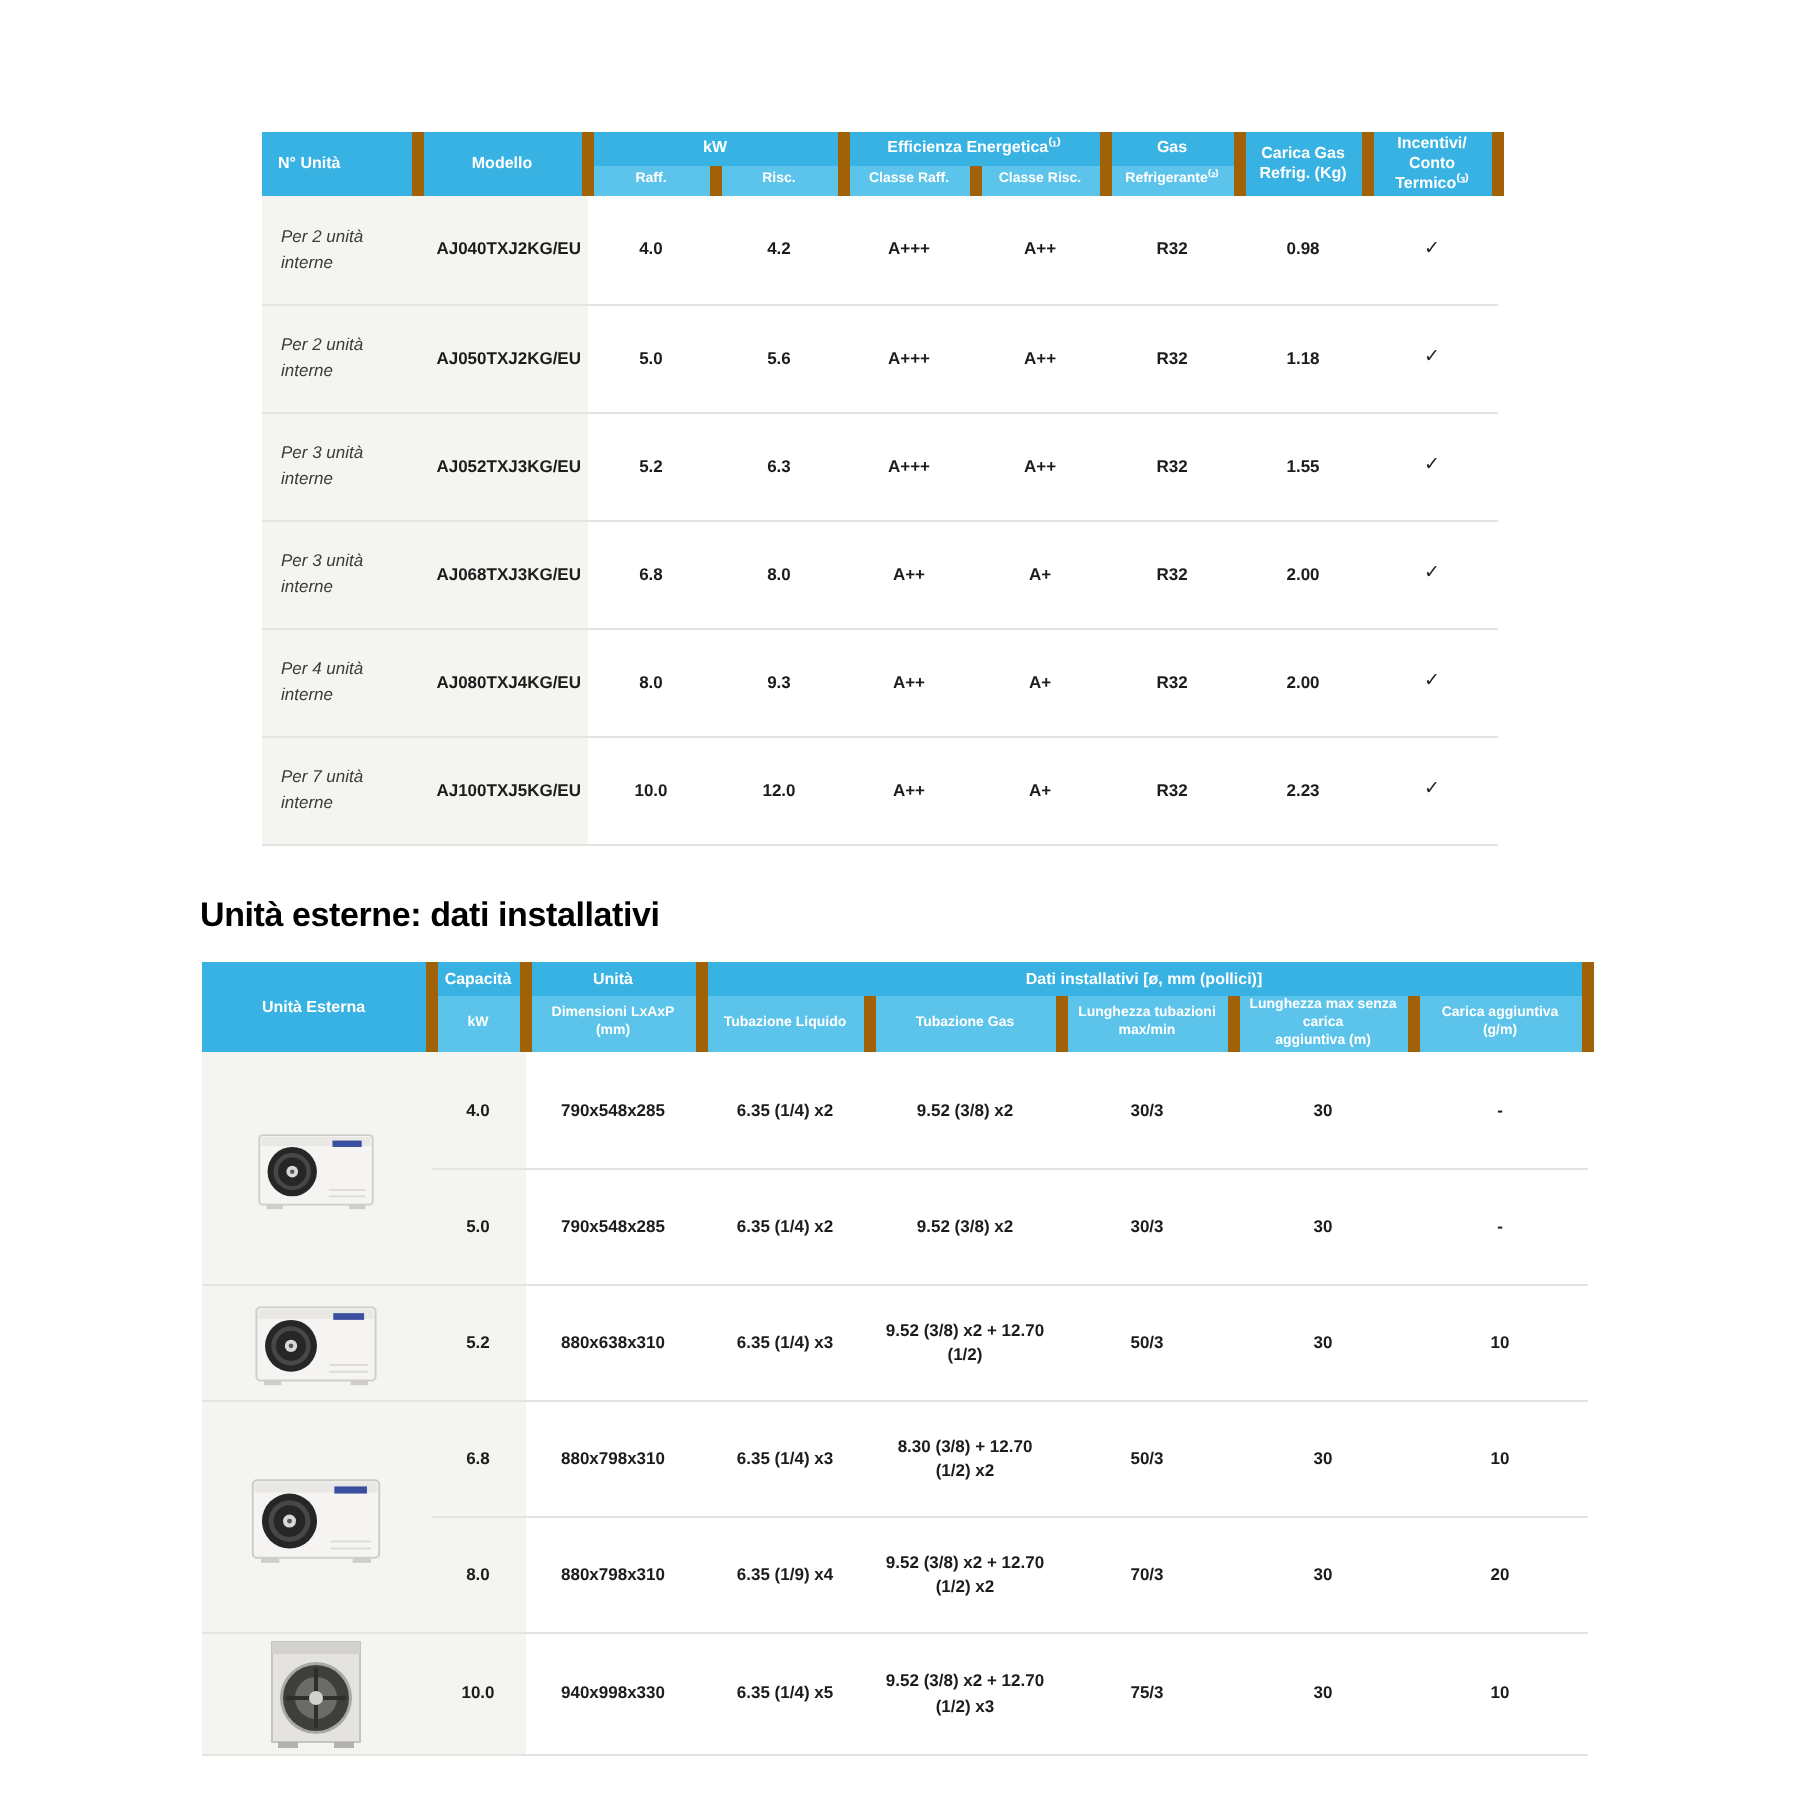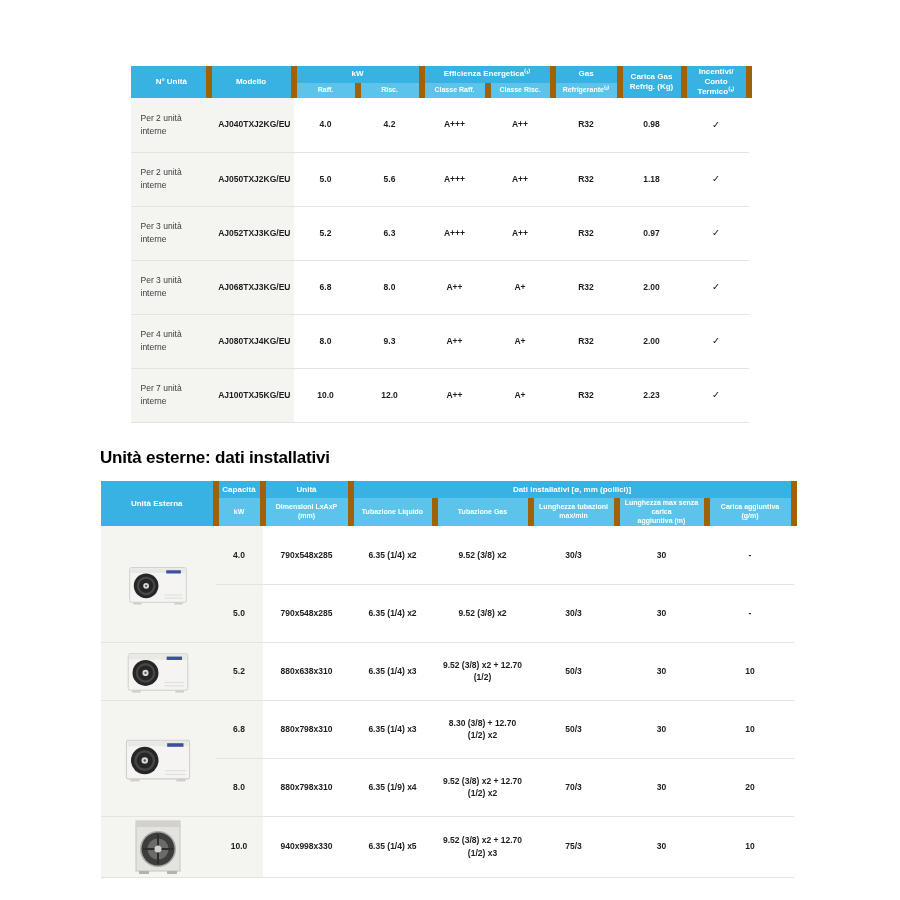--- a/index.html
+++ b/index.html
@@ -20,38 +20,38 @@
   #table1 { left:130px; top:66px; width:618px; }
   #table2 { left:100px; top:481px; width:693px; }
 
   th {
     color:#fff; font-weight:bold; text-align:center; padding:1px 2px;
     border-left:1px solid #fff; border-right:6px solid #a16207;
     line-height:1.25; overflow:hidden;
   }
   th.hd { background:#38b2e3; font-size:8px; }
   th.hs { background:#5cc4ea; font-size:7px; }
-  th.left { text-align:center; padding-left:8px;margin-top:32px; }
+  th.left { text-align:left; padding-left:8px;margin-top:32px; }
   .prewrap { white-space:pre-line; }
 
   #table1 thead tr.r1 { height:16px; }
   #table1 thead tr.r2 { height:15px; }
   #table1 tbody tr { height:54px; }
   #table2 thead tr.r1 { height:17px; }
   #table2 thead tr.r2 { height:23px; }
   #table2 tbody tr { height:58px; }
   #table2 tbody tr.last { height:61px; }
 
   td {
     font-size:8.5px; font-weight:bold; color:#1c1c1c; text-align:center;
     border-bottom:1px solid #e4e3e0; padding:2px 3px; line-height:1.5;
     vertical-align:middle; background:#fff;
   }
   td.gray { background:#f4f4f1; }
-  td.plain { font-weight:normal; color:#3a3a3a; text-align:left; padding-left:10px; }
+  td.plain { font-weight:normal; color:#3a3a3a; text-align:left; padding-left:10px;font-style:italic; }
   td.model { text-align:right; }
   td.check { font-weight:normal; font-size:9.5px; color:#222; }
   td.imgcell { text-align:center; vertical-align:middle; padding:0; }
 
   .unit-wrap { display:flex; align-items:center; justify-content:center; }
 </style>
 </head>
 <body>
 
 <h2 class="sec-title" id="title1">Unità esterne: specifiche</h2>
@@ -112,21 +112,21 @@
       <td class="check">✓</td>
     </tr>
     <tr>
       <td class="gray plain">Per 3 unità interne</td>
       <td class="gray model">AJ052TXJ3KG/EU</td>
       <td>5.2</td>
       <td>6.3</td>
       <td>A+++</td>
       <td>A++</td>
       <td>R32</td>
-      <td>0.97</td>
+      <td>1.55</td>
       <td class="check">✓</td>
     </tr>
     <tr>
       <td class="gray plain">Per 3 unità interne</td>
       <td class="gray model">AJ068TXJ3KG/EU</td>
       <td>6.8</td>
       <td>8.0</td>
       <td>A++</td>
       <td>A+</td>
       <td>R32</td>

